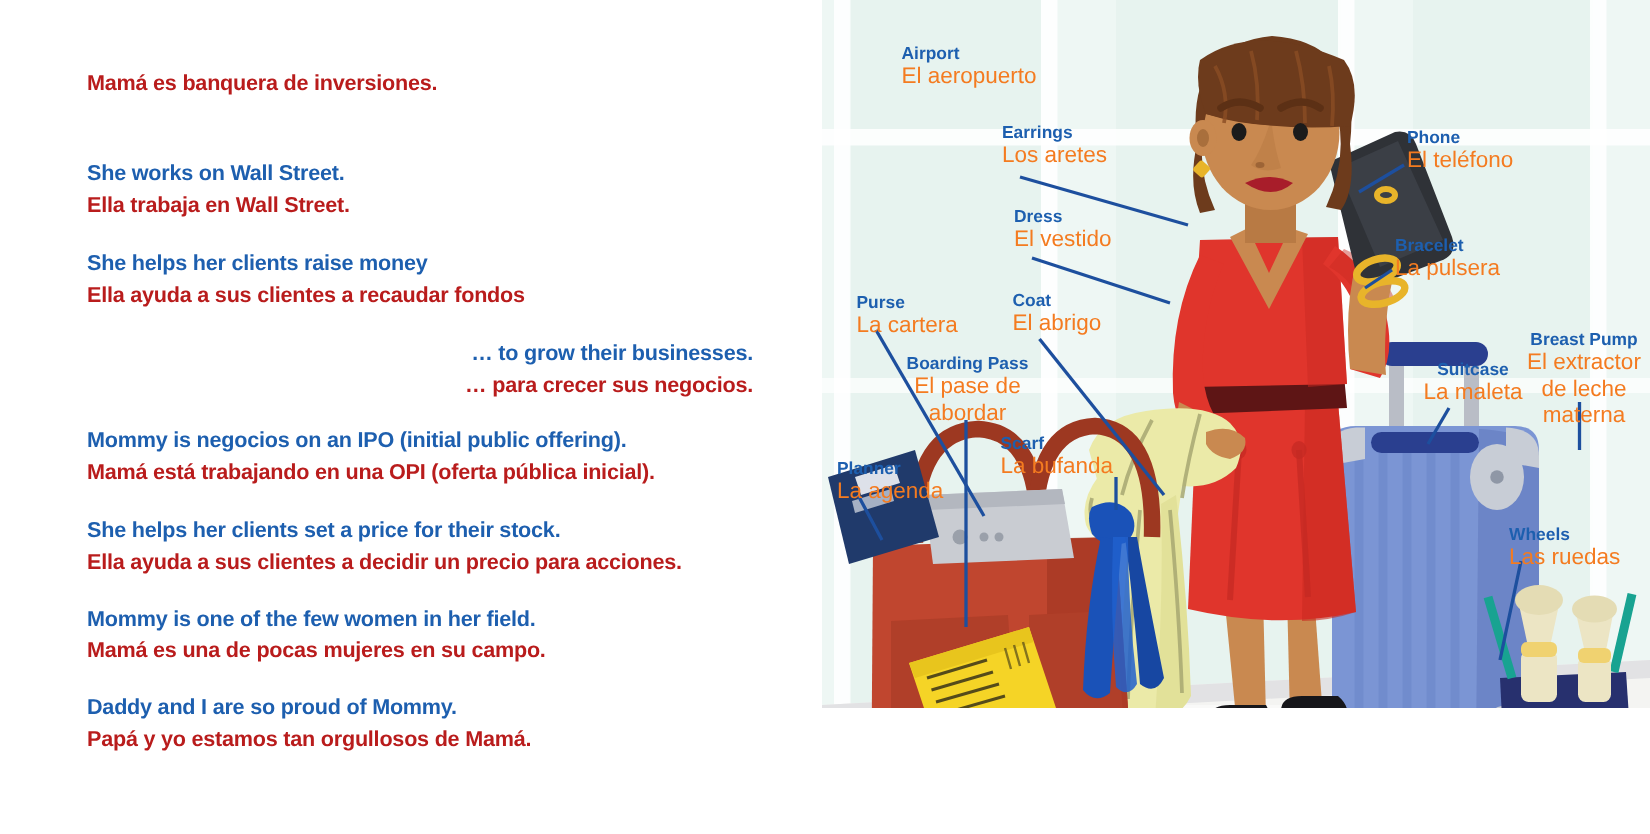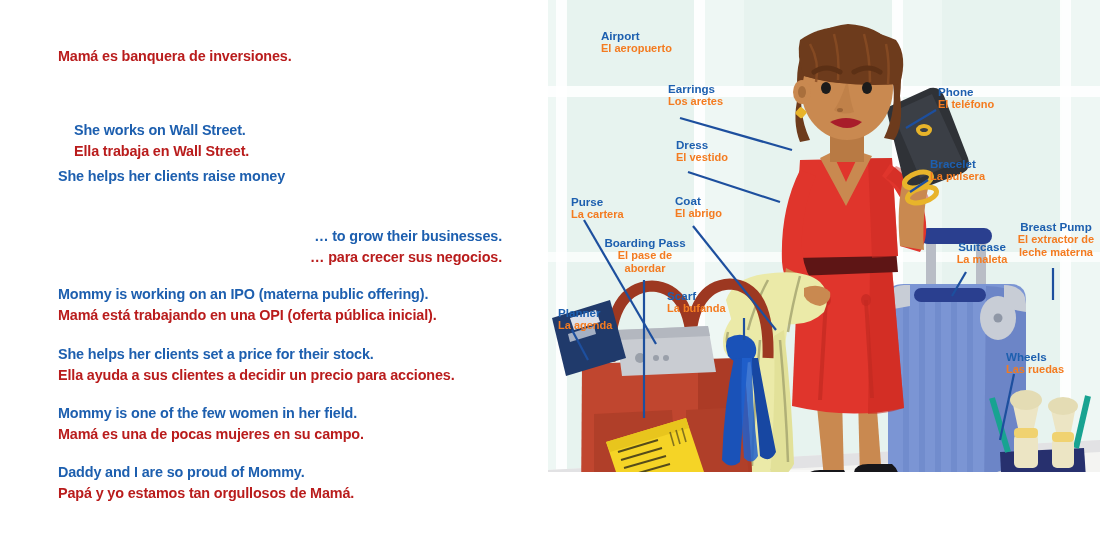--- a/index.html
+++ b/index.html
@@ -18,51 +18,52 @@
   .para .es { color:#b91c1c; font-weight:bold; font-size:14.4px; letter-spacing:-0.15px; white-space:nowrap; line-height:1.45; }
   .para.right { left:auto; right:46px; text-align:right; }
 
   
   .illus { position:absolute; left:548px; top:0; width:552px; height:472px; overflow:hidden; background:#eef7f4; }
   .illus svg { display:block; width:552px; height:556px; }
 
   
   .lbl { position:absolute; pointer-events:auto; }
   .lbl .en { color:#1d5faf; font-weight:bold; font-size:11.6px; line-height:1.14; white-space:nowrap; }
-  .lbl .es { color:#f47b20; font-weight:bold; font-size:11px; line-height:1.16; white-space:nowrap; }
+  .lbl .es { color:#f47b20; font-weight:normal; font-size:15px; line-height:1.16; white-space:nowrap; }
   .lbl.ctr { text-align:center; }
   .lbl.ctr .en, .lbl.ctr .es { white-space:normal; }
 </style>
 </head>
 <body>
 
 <div id="page">
 
   <div class="text-col">
 
     <div class="para" style="top:46px;">
       <div class="es">Mamá es banquera de inversiones.</div>
     </div>
 
-    <div class="para" style="top:120px;margin-left:16px;">
+    <div class="para" style="top:106px;">
       <div class="en">She works on Wall Street.</div>
       <div class="es">Ella trabaja en Wall Street.</div>
     </div>
 
     <div class="para" style="top:166px;">
       <div class="en">She helps her clients raise money</div>
+      <div class="es">Ella ayuda a sus clientes a recaudar fondos</div>
     </div>
 
     <div class="para right" style="top:226px;">
       <div class="en">… to grow their businesses.</div>
       <div class="es">… para crecer sus negocios.</div>
     </div>
 
     <div class="para" style="top:284px;">
-      <div class="en">Mommy is working on an IPO (materna public offering).</div>
+      <div class="en">Mommy is negocios on an IPO (initial public offering).</div>
       <div class="es">Mamá está trabajando en una OPI (oferta pública inicial).</div>
     </div>
 
     <div class="para" style="top:403px;">
       <div class="en">Mommy is one of the few women in her field.</div>
       <div class="es">Mamá es una de pocas mujeres en su campo.</div>
     </div>
 
     <div class="para" style="top:344px;">
       <div class="en">She helps her clients set a price for their stock.</div>

